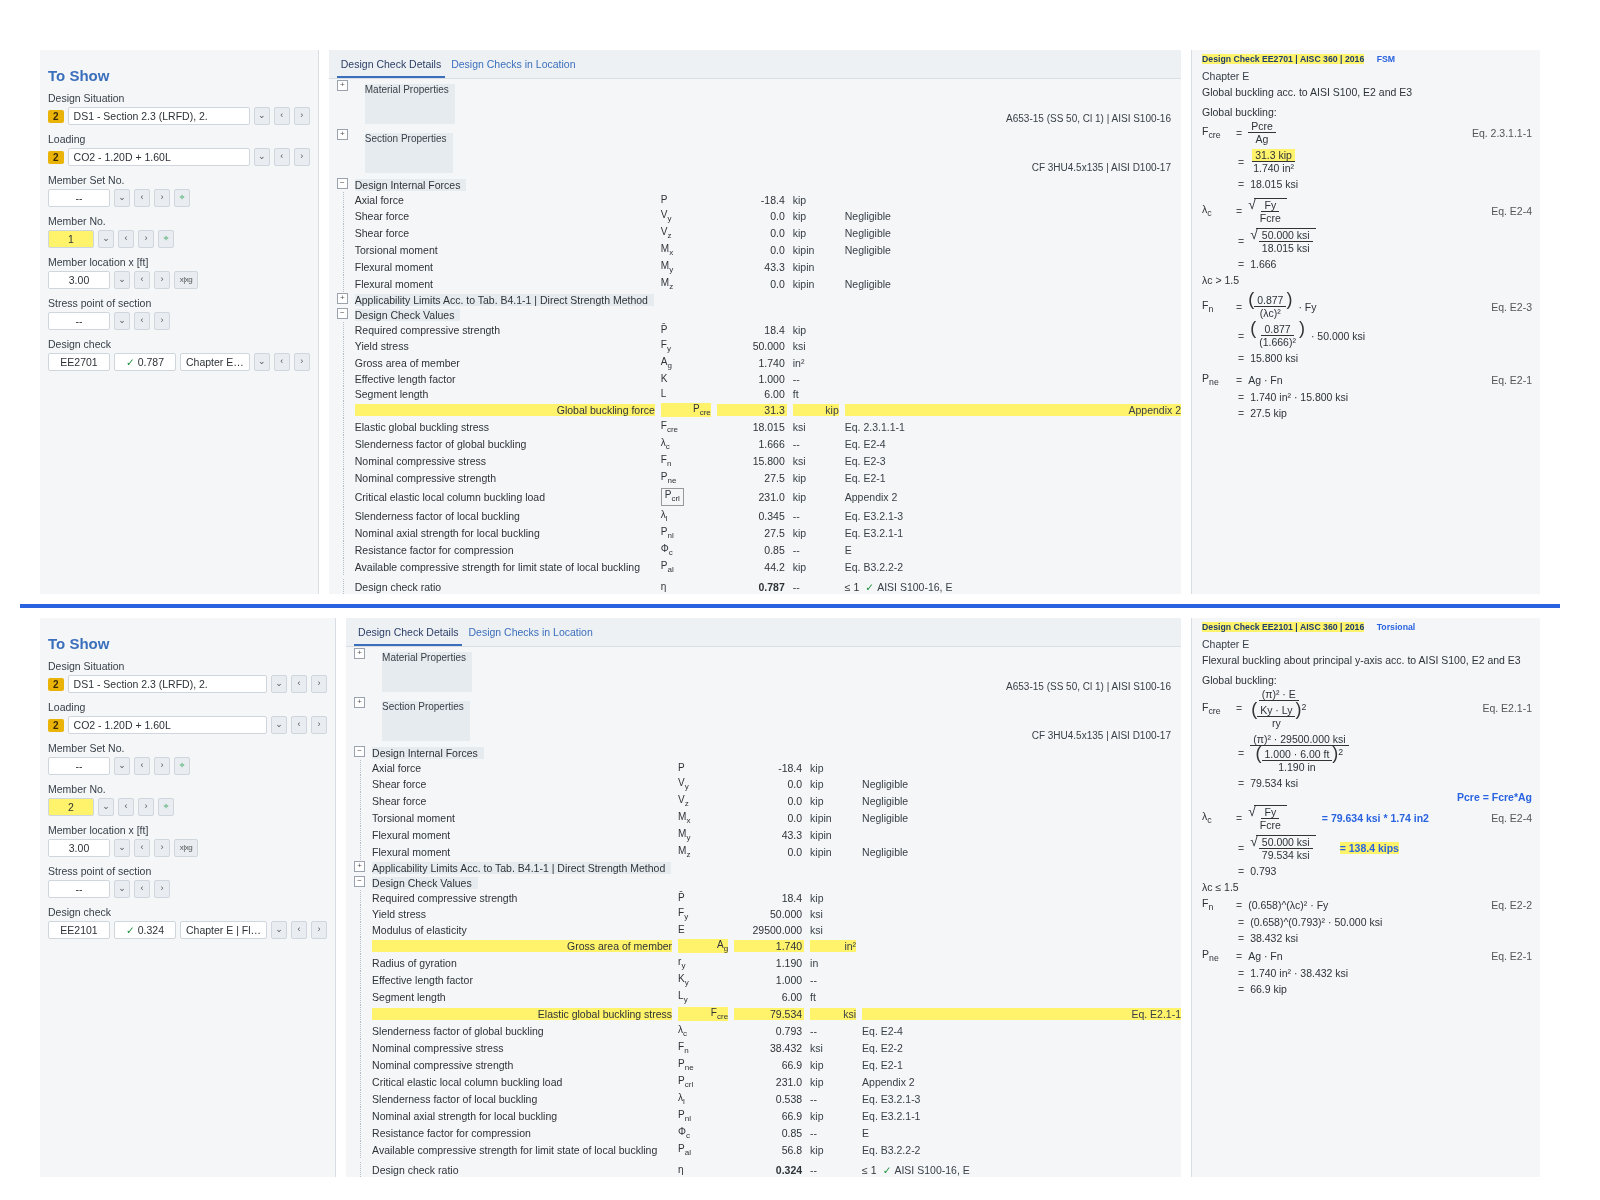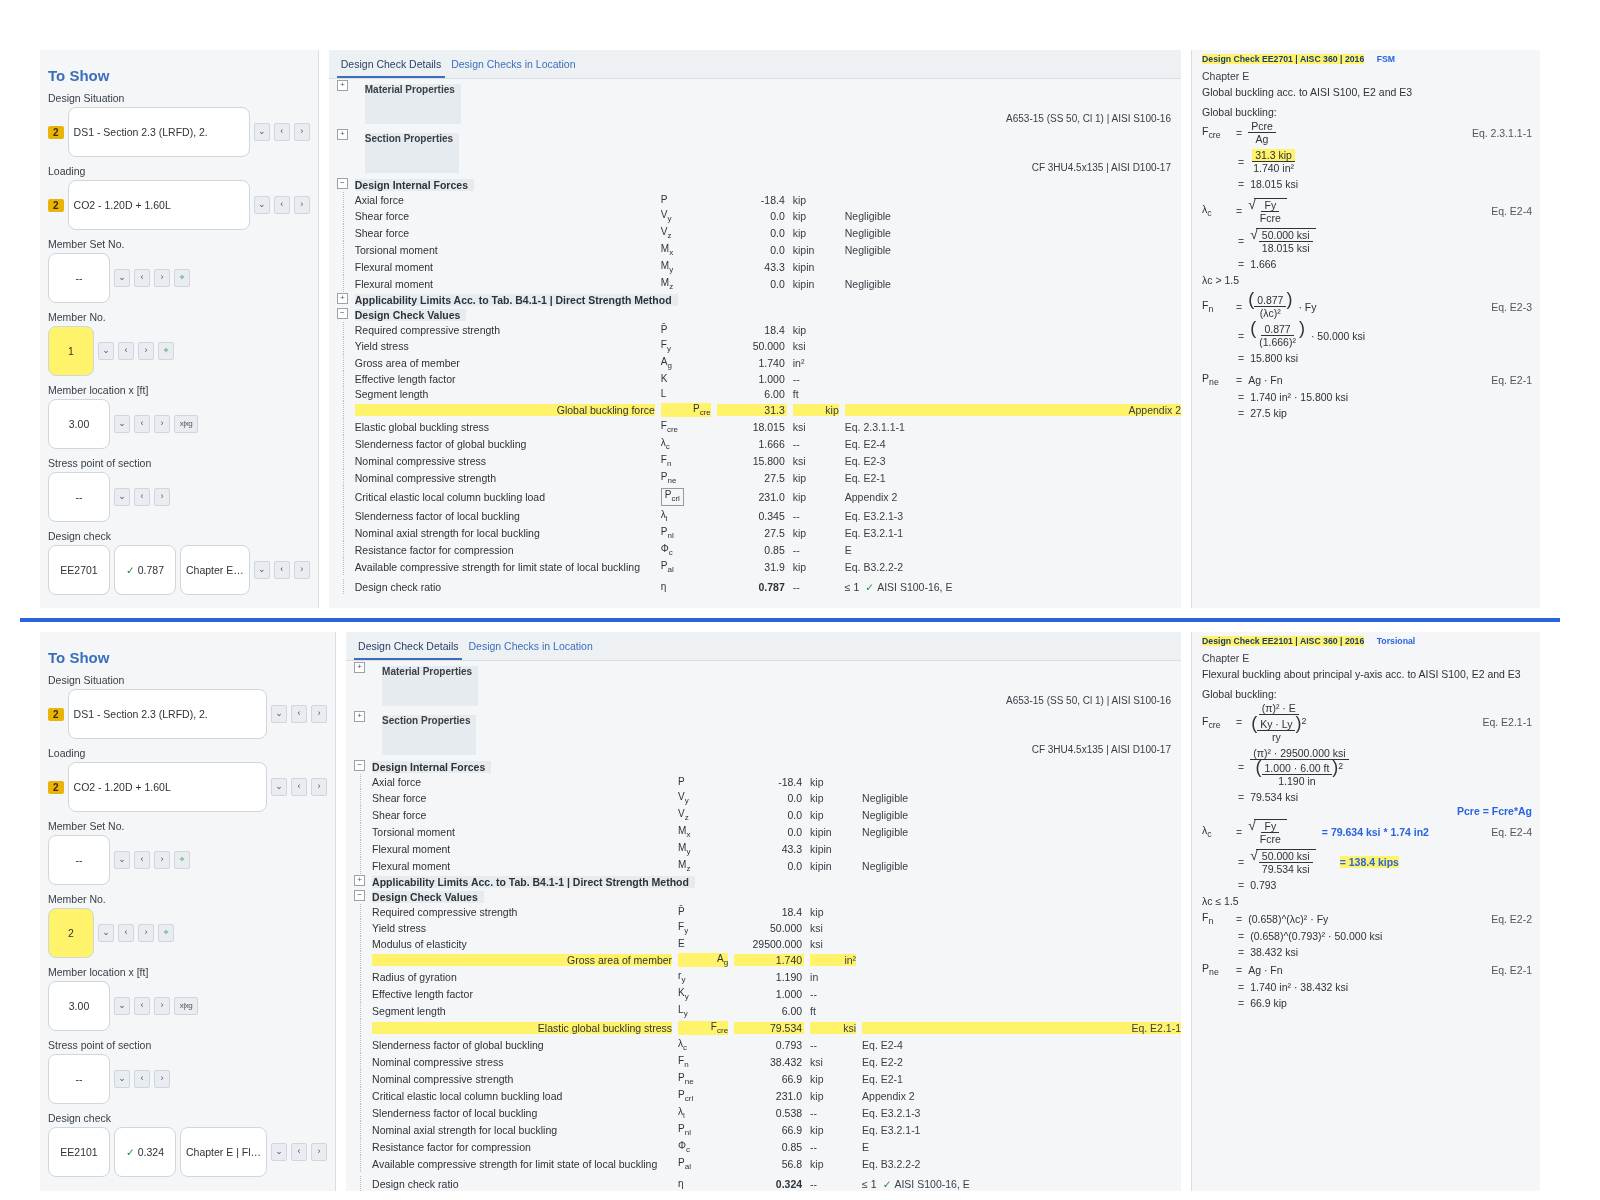--- a/index.html
+++ b/index.html
@@ -52,22 +52,22 @@
     color: #3b2c00;
     font-weight: 600;
     border-radius: 2px;
     padding: 1px 5px;
     font-size: 10px;
   }
   .field {
     flex: 1;
     background: #fff;
     border: 1px solid #cfd6dd;
-    border-radius: 8px;
-    padding: 18px 5px;
+    border-radius: 2px;
+    padding: 2px 5px;
     white-space: nowrap;
     overflow: hidden;
     text-overflow: ellipsis;
   }
   .field.mini { flex: 0 0 34px; text-align: center; }
   .field.mid  { flex: 0 0 50px; text-align: center; }
   .field.tick::before { content: "✓"; color:#1f8f3a; margin-right:3px; }
   .chev, .pick {
     background: #e9edf1;
     border: 1px solid #cfd6dd;
@@ -141,21 +141,21 @@
     background: #fff;
     text-align: center;
     line-height: 7px;
     font-size: 8px;
     color: #555;
   }
   .node .tog::before { content: "−"; }
   .node .tog.plus::before { content: "+"; }
   .node-title {
     background: #e6ebef;
-    font-weight: 700;
+    font-weight: 400;
     padding-right: 6px;
     display: inline-block;
   }
 
   .grid5 {
     display: grid;
     grid-template-columns: 300px 50px 70px 46px 1fr;
     column-gap: 6px;
     align-items: center;
   }
@@ -523,21 +523,21 @@
                 <span class="c-sym">Φ<sub>c</sub></span>
                 <span class="c-val">0.85</span>
                 <span class="c-unit">--</span>
                 <span class="c-ref">E</span>
               </div>
             </div>
             <div class="node">
               <div class="grid5">
                 <span class="c-lbl">Available compressive strength for limit state of local buckling</span>
                 <span class="c-sym">P<sub>al</sub></span>
-                <span class="c-val">31.9</span>
+                <span class="c-val">44.2</span>
                 <span class="c-unit">kip</span>
                 <span class="c-ref">Eq. B3.2.2-2</span>
               </div>
             </div>
           </div>
 
       <div class="spacer"></div>
       <div class="node">
         <div class="grid5">
           <span class="c-lbl">Design check ratio</span>

